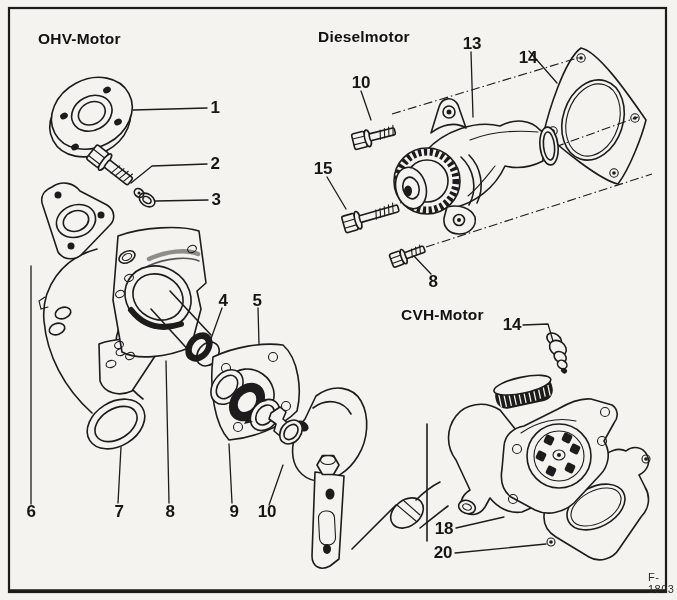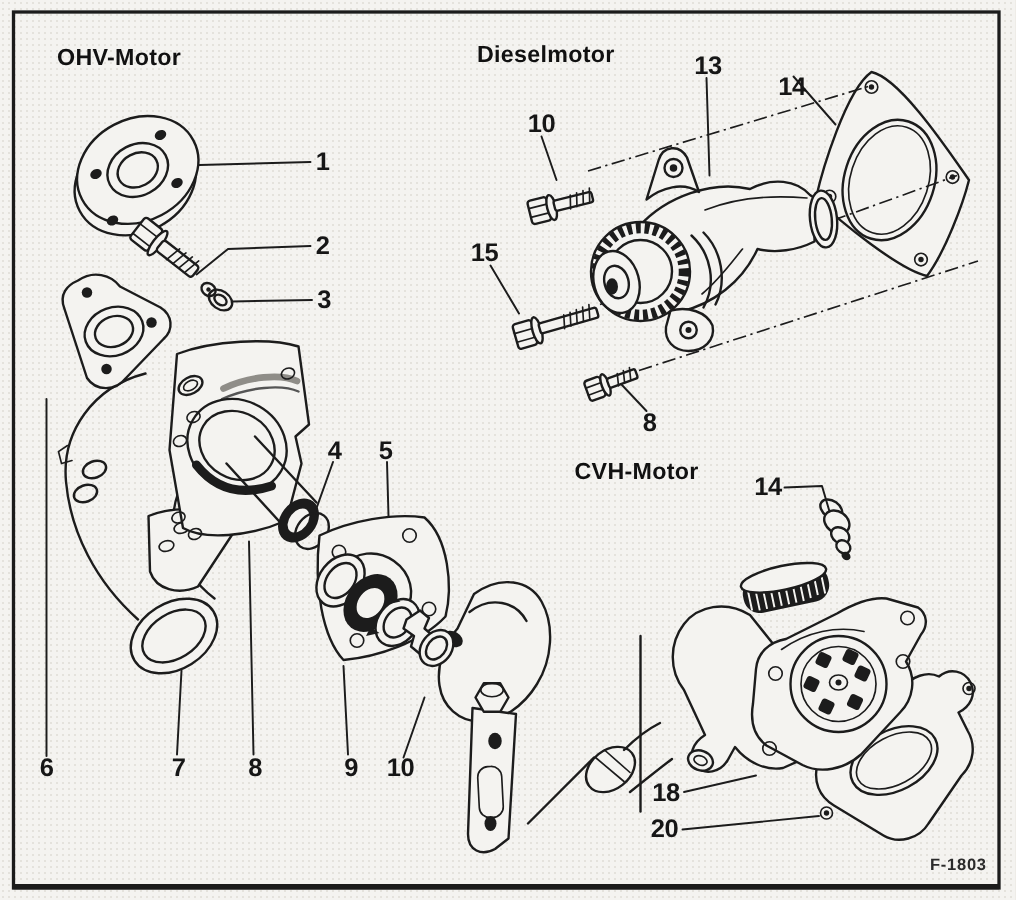--- a/index.html
+++ b/index.html
@@ -23,21 +23,21 @@
   .gray2{stroke:#555;stroke-width:1.6;fill:none;stroke-linecap:round;}
   .crescent{stroke:#1c1c1c;stroke-width:6;fill:none;stroke-linecap:round;}
   .callout{
     position:absolute;transform:translate(-50%,-50%);
     font-weight:bold;font-size:17px;color:#161616;letter-spacing:-0.3px;white-space:nowrap;
   }
   .section-label{
     position:absolute;font-weight:bold;font-size:15.5px;color:#111;
     letter-spacing:0.2px;white-space:nowrap;
   }
-  .fig-code{position:absolute;font-weight:700;font-size:11px;color:#2b2b2b;letter-spacing:0.5px;}
+  .fig-code{position:absolute;font-weight:400;font-size:11px;color:#2b2b2b;letter-spacing:0.5px;margin-left:28px;}
 </style>
 </head>
 <body>
 
 <div class="stage">
 
   <svg width="677" height="600" viewBox="0 0 677 600">
 
     <g>
       <rect x="9" y="8" width="657" height="584" fill="none" stroke="#1c1c1c" stroke-width="2.2"></rect>
@@ -341,21 +341,21 @@
       <path class="leader" d="M 327,177 L 346,209"></path>
       <path class="leader" d="M 431,274 L 414,256"></path>
       <path class="leader" d="M 523,325 L 548,324 L 553,341"></path>
       <path class="leader" d="M 456,528 L 504,517"></path>
       <path class="leader" d="M 455,553 L 546,544"></path>
     </g>
   </svg>
 
   <div class="section-label" style="left:38px;top:30px">OHV-Motor</div>
   <div class="section-label" style="left:318px;top:28px">Dieselmotor</div>
-  <div class="section-label" style="left:383px;top:306px">CVH-Motor</div>
+  <div class="section-label" style="left:401px;top:306px">CVH-Motor</div>
   <div class="fig-code" style="left:620px;top:571px">F-1803</div>
 
   <div class="callout" style="left:215px;top:108px">1</div>
   <div class="callout" style="left:215px;top:164px">2</div>
   <div class="callout" style="left:216px;top:200px">3</div>
   <div class="callout" style="left:223px;top:301px">4</div>
   <div class="callout" style="left:257px;top:301px">5</div>
   <div class="callout" style="left:31px;top:512px">6</div>
   <div class="callout" style="left:119px;top:512px">7</div>
   <div class="callout" style="left:170px;top:512px">8</div>

